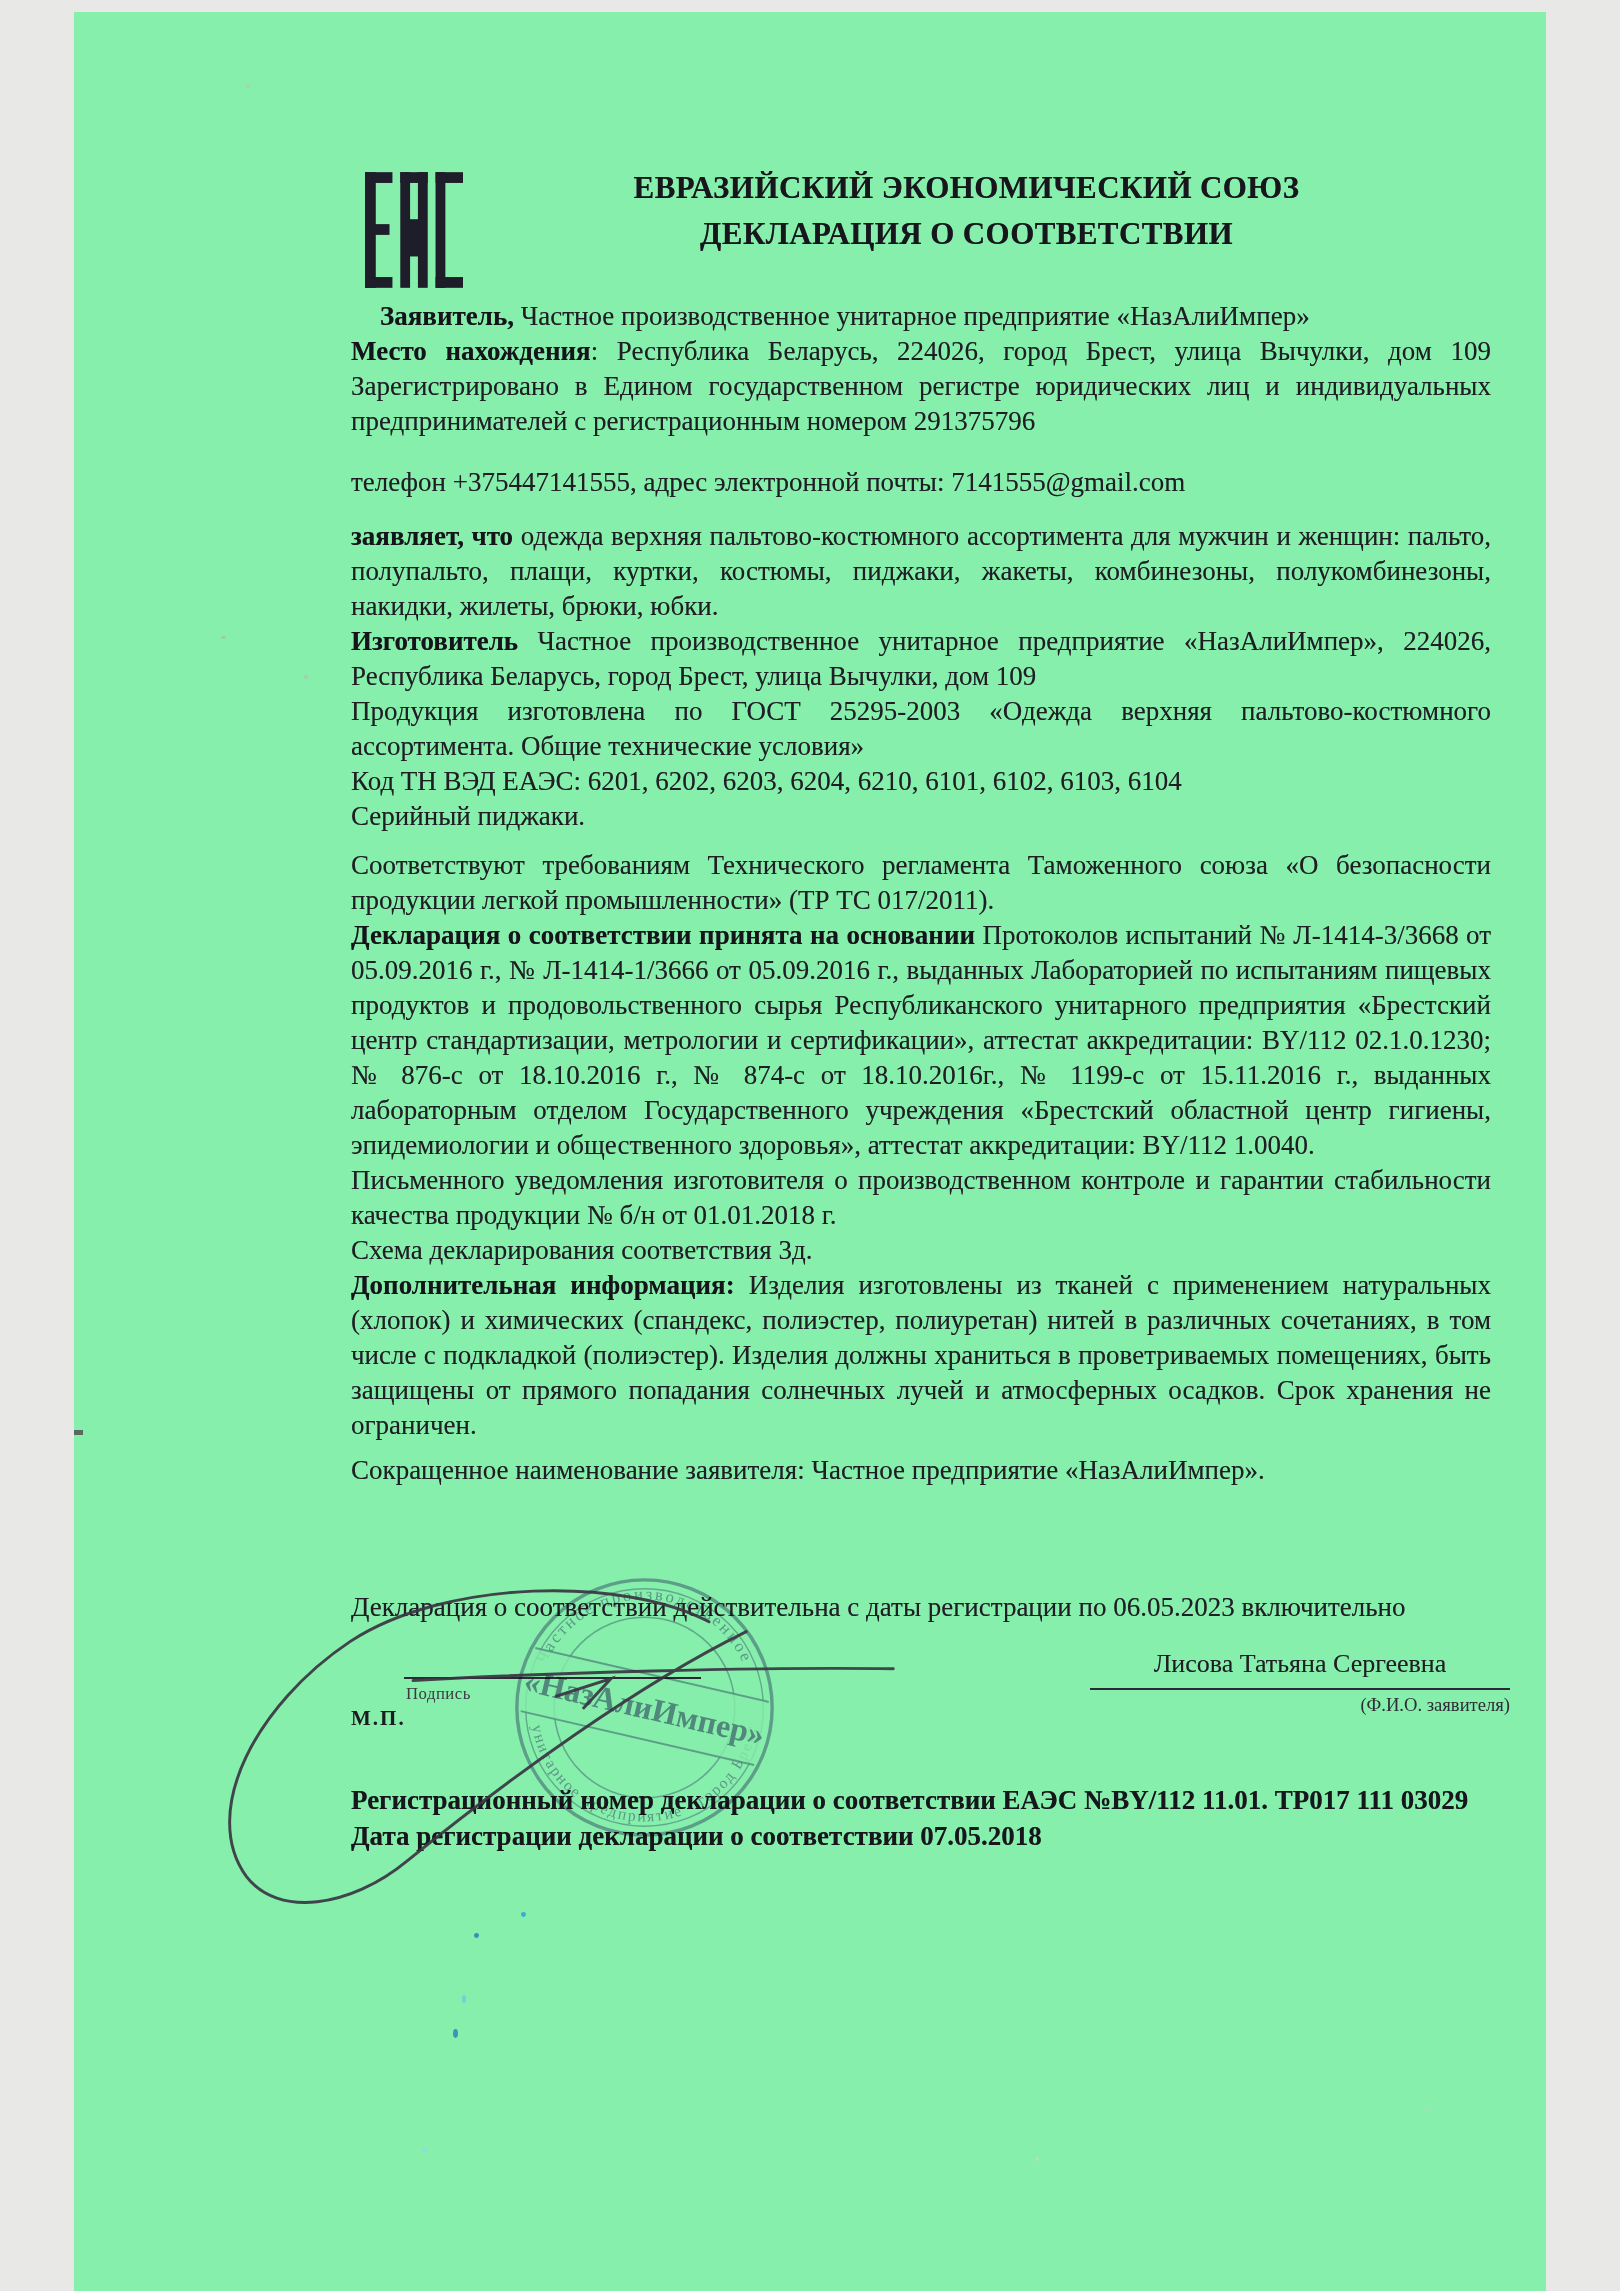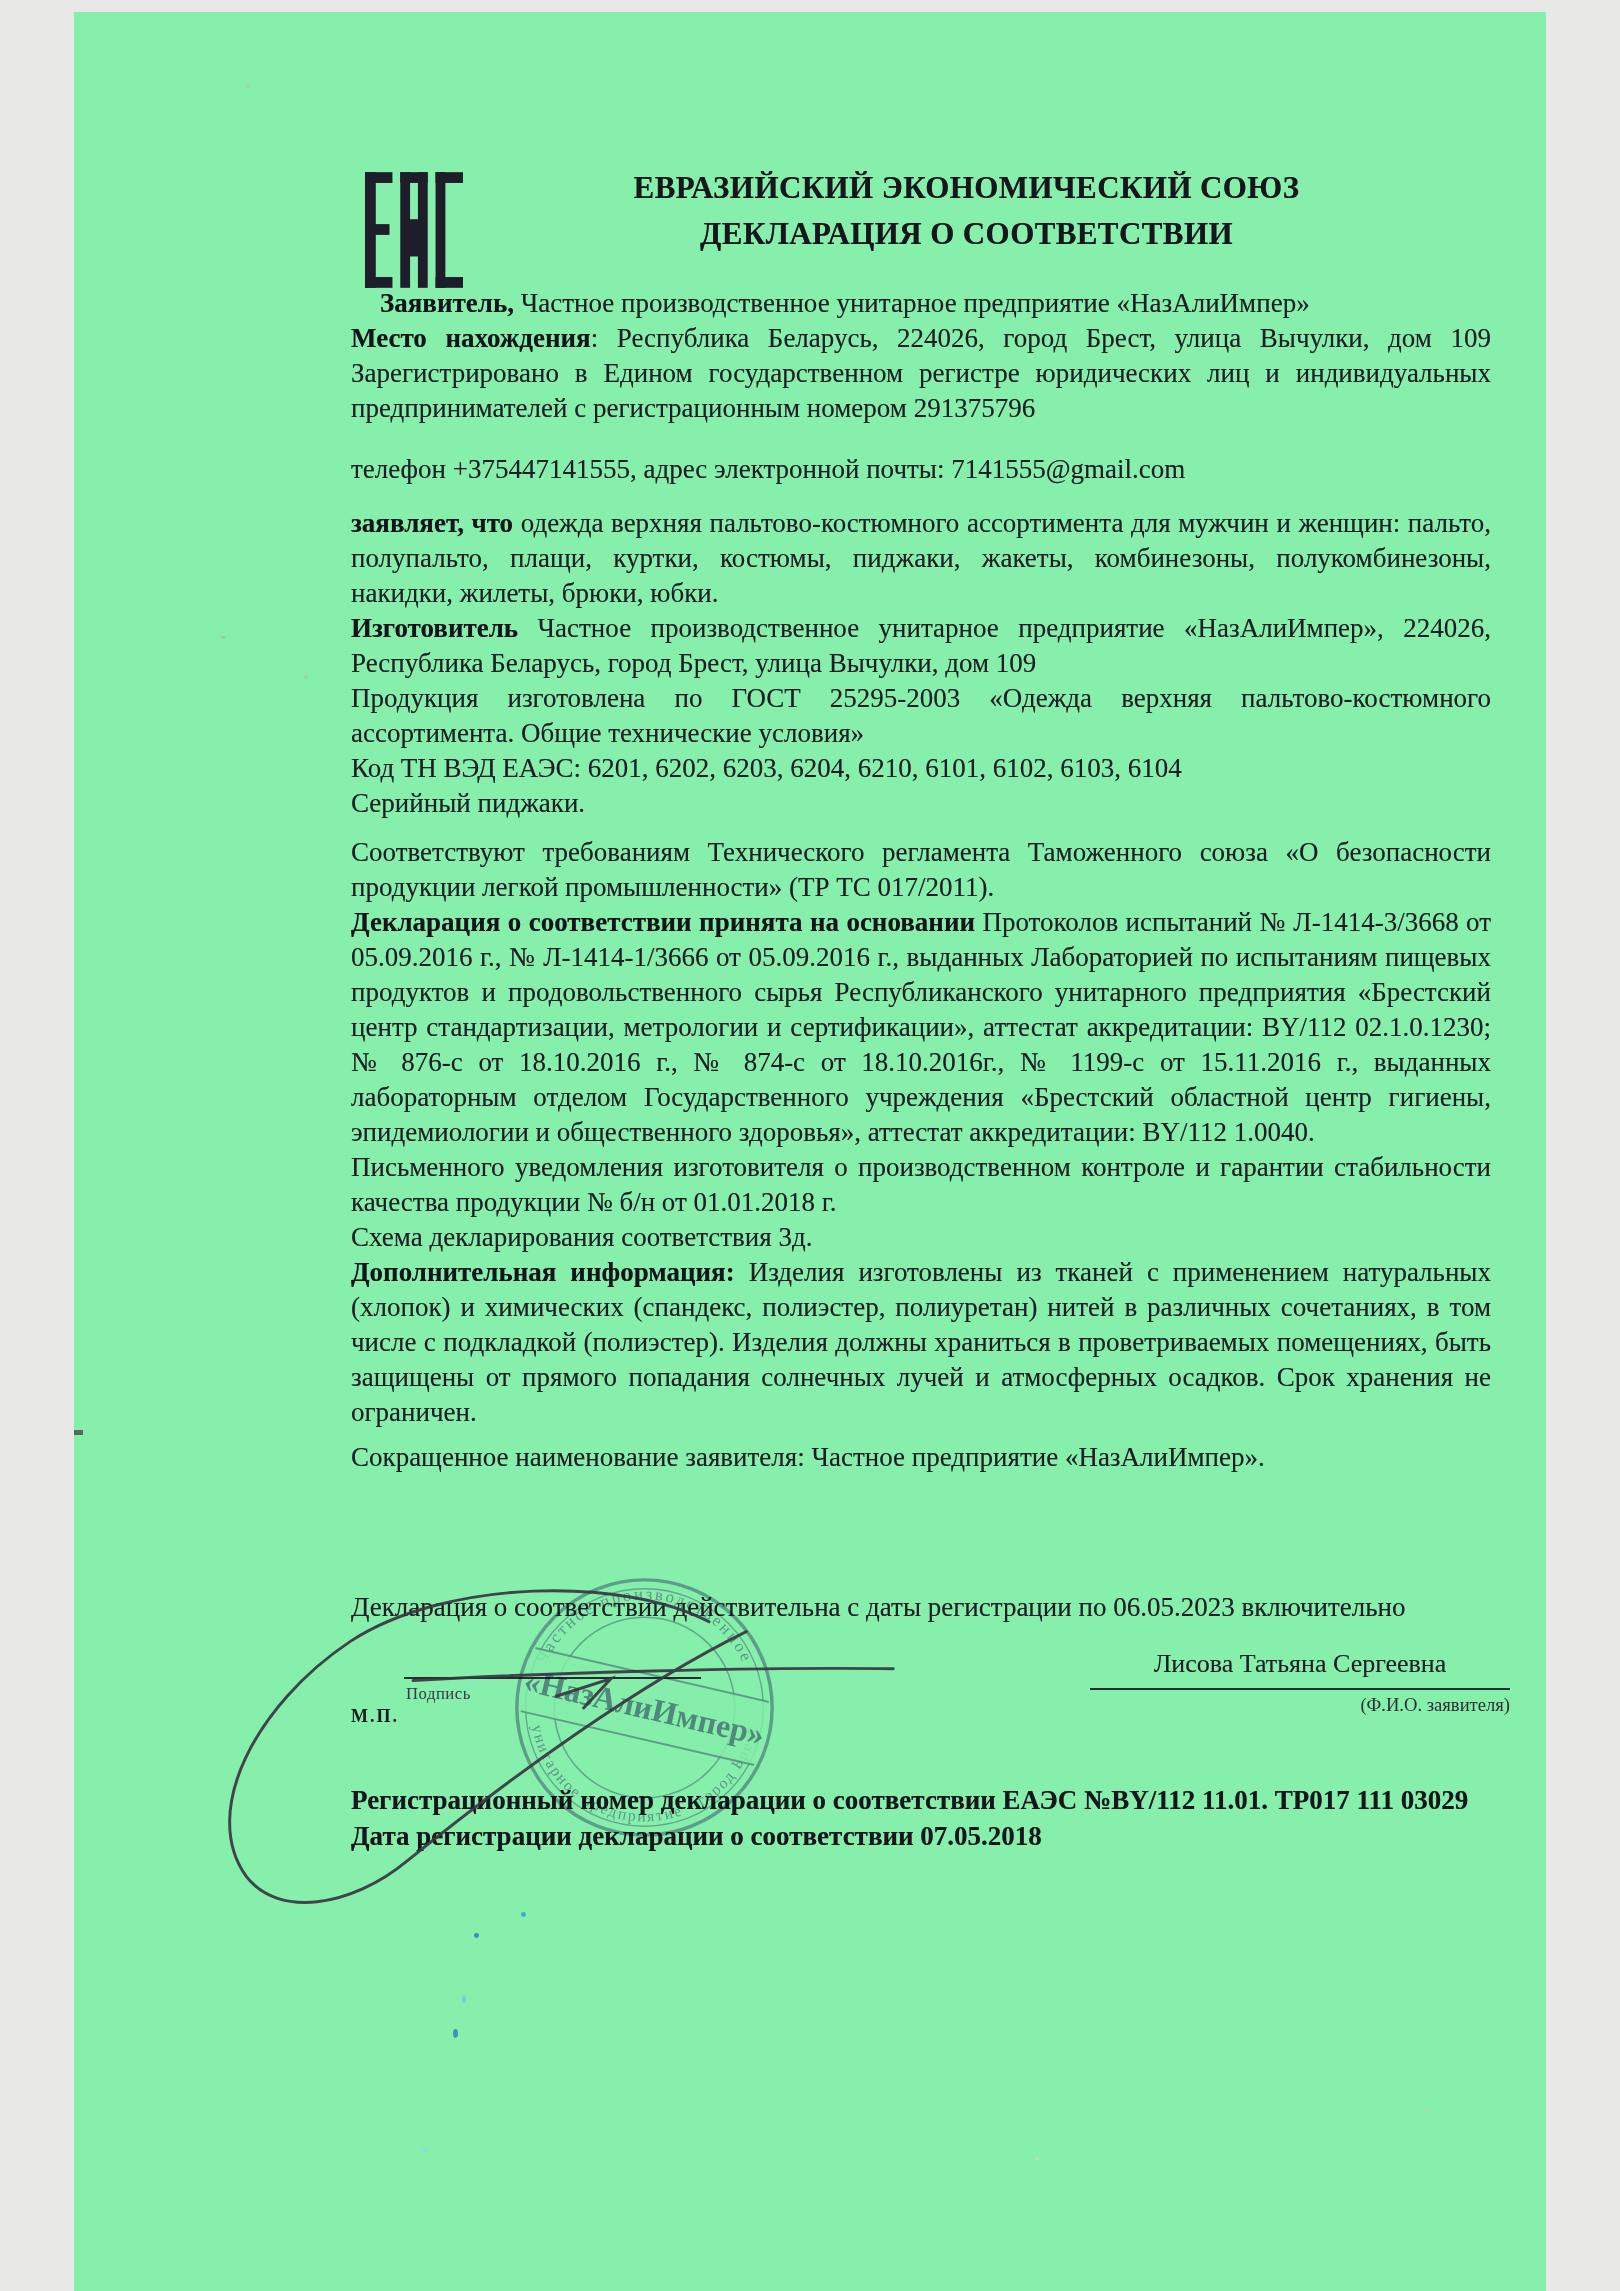--- a/index.html
+++ b/index.html
@@ -10,39 +10,39 @@
   }
   
   .eac-logo{position:absolute;left:291px;top:160px;width:98px;height:116px;}
   .doc-title{
     position:absolute;left:363px;top:153px;width:1059px;text-align:center;
     font-weight:bold;font-size:31px;line-height:46px;letter-spacing:0.4px;color:#17161d;
     text-shadow:0 0 0.6px rgba(23,22,29,.55);
   }
   
   .body-flow{
-    position:absolute;left:277px;top:274px;width:1140px;
+    position:absolute;left:277px;top:287px;width:1140px;
     font-size:27px;line-height:35px;text-align:justify;
     text-shadow:0 0 0.5px rgba(32,30,37,.45);
   }
   .body-flow p{margin:0;}
   .indent{text-indent:29px;}
   .mt26{margin-top:25.5px !important;}
   .mt20{margin-top:19.6px !important;}
   .mt14{margin-top:13.7px !important;}
   .mt10{margin-top:9.8px !important;}
   b{color:#15141b;}
   
   .validity{
     position:absolute;left:277px;top:1580px;width:1215px;font-size:27px;
     text-shadow:0 0 0.5px rgba(32,30,37,.45);
   }
   .sign-line{position:absolute;left:330px;top:1665px;width:297px;height:0;border-top:2.5px solid #2b2933;}
   .sign-label{position:absolute;left:332px;top:1672px;font-size:16.7px;color:#3a3842;letter-spacing:0.5px;}
-  .mp-label{position:absolute;left:277px;top:1694px;font-size:18px;font-weight:bold;letter-spacing:2px;color:#1c1b22;font-family:Liberation Serif, serif;}
+  .mp-label{position:absolute;left:277px;top:1694px;font-size:21px;font-weight:bold;letter-spacing:2px;color:#1c1b22;font-family:Liberation Serif, serif;}
   .fio-name{
     position:absolute;left:1016px;top:1637px;width:420px;height:39px;text-align:center;
     font-size:26px;border-bottom:2px solid #2b2933;text-shadow:0 0 0.5px rgba(32,30,37,.4);
   }
   .fio-caption{position:absolute;left:1016px;top:1682px;width:420px;text-align:right;font-size:18.6px;color:#2e2c35;}
   .registration{
     position:absolute;left:277px;top:1770px;width:1215px;font-weight:bold;
     font-size:27px;line-height:36px;color:#17161d;text-shadow:0 0 0.6px rgba(23,22,29,.5);
   }
   

